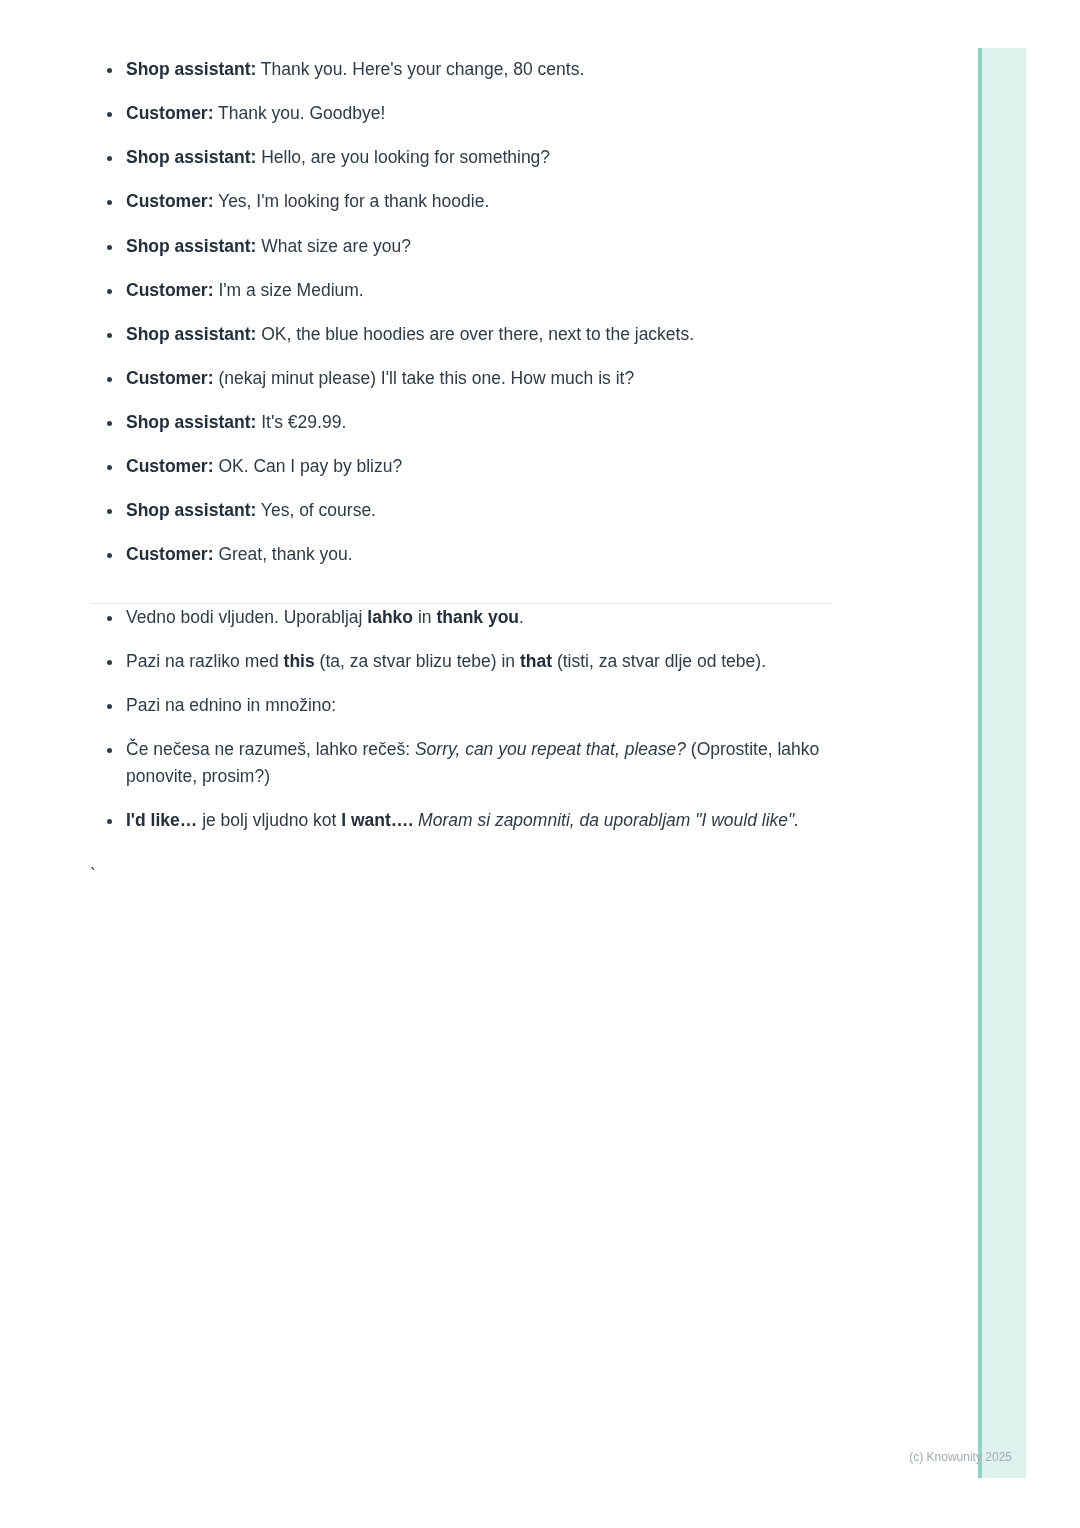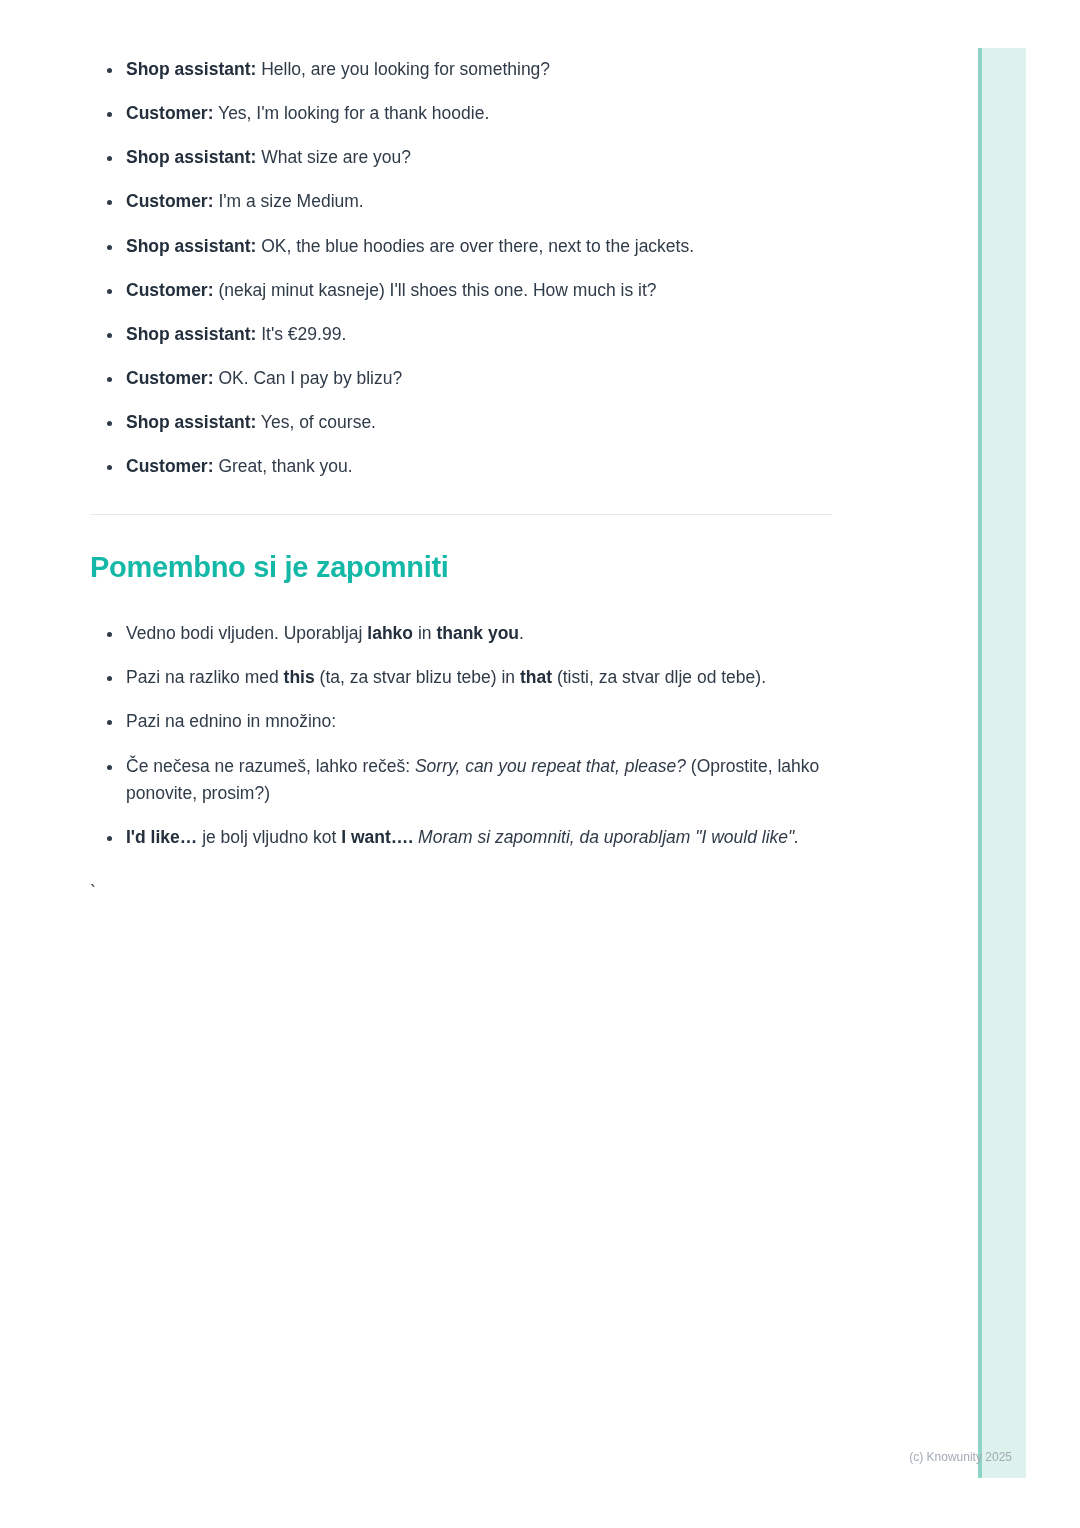--- a/index.html
+++ b/index.html
@@ -37,38 +37,41 @@
   .stray{margin-top:28px;font-size:17.5px}
   .footer{position:absolute;right:68px;bottom:64px;font-size:12px;color:var(--footer);z-index:2}
 </style>
 </head>
 <body>
 
 <div class="stripe"></div>
 
 <div class="content">
 
+  <ul class="bullets">
+      <li><span class="b">Shop assistant:</span><span> Thank you. Here's your change, 80 cents.</span></li>
+      <li><span class="b">Customer:</span><span> Thank you. Goodbye!</span></li>
+    </ul>
 
 
   <ul class="bullets">
       <li><span class="b">Shop assistant:</span><span> Hello, are you looking for something?</span></li>
       <li><span class="b">Customer:</span><span> Yes, I'm looking for a thank hoodie.</span></li>
       <li><span class="b">Shop assistant:</span><span> What size are you?</span></li>
       <li><span class="b">Customer:</span><span> I'm a size Medium.</span></li>
       <li><span class="b">Shop assistant:</span><span> OK, the blue hoodies are over there, next to the jackets.</span></li>
-      <li><span class="b">Customer:</span><span> (nekaj minut kasneje) I'll shoes this one. How much is it?</span></li>
+      <li><span class="b">Customer:</span><span> (nekaj minut please) I'll take this one. How much is it?</span></li>
       <li><span class="b">Shop assistant:</span><span> It's €29.99.</span></li>
       <li><span class="b">Customer:</span><span> OK. Can I pay by blizu?</span></li>
       <li><span class="b">Shop assistant:</span><span> Yes, of course.</span></li>
       <li><span class="b">Customer:</span><span> Great, thank you.</span></li>
     </ul>
 
   <hr class="divider">
 
-  <h2 class="teal">Pomembno si je zapomniti</h2>
 
   <ul class="bullets">
       <li><span>Vedno bodi vljuden. Uporabljaj </span><span class="b">lahko</span><span> in </span><span class="b">thank you</span><span>.</span></li>
       <li><span>Pazi na razliko med </span><span class="b">this</span><span> (ta, za stvar blizu tebe) in </span><span class="b">that</span><span> (tisti, za stvar dlje od tebe).</span></li>
       <li><span>Pazi na ednino in množino:</span></li>
       <li><span>Če nečesa ne razumeš, lahko rečeš: </span><span class="i">Sorry, can you repeat that, please?</span><span> (Oprostite, lahko ponovite, prosim?)</span></li>
       <li><span class="b">I'd like…</span><span> je bolj vljudno kot </span><span class="b">I want….</span><span> </span><span class="i">Moram si zapomniti, da uporabljam "I would like".</span></li>
     </ul>
 
   <div class="stray">`</div>

